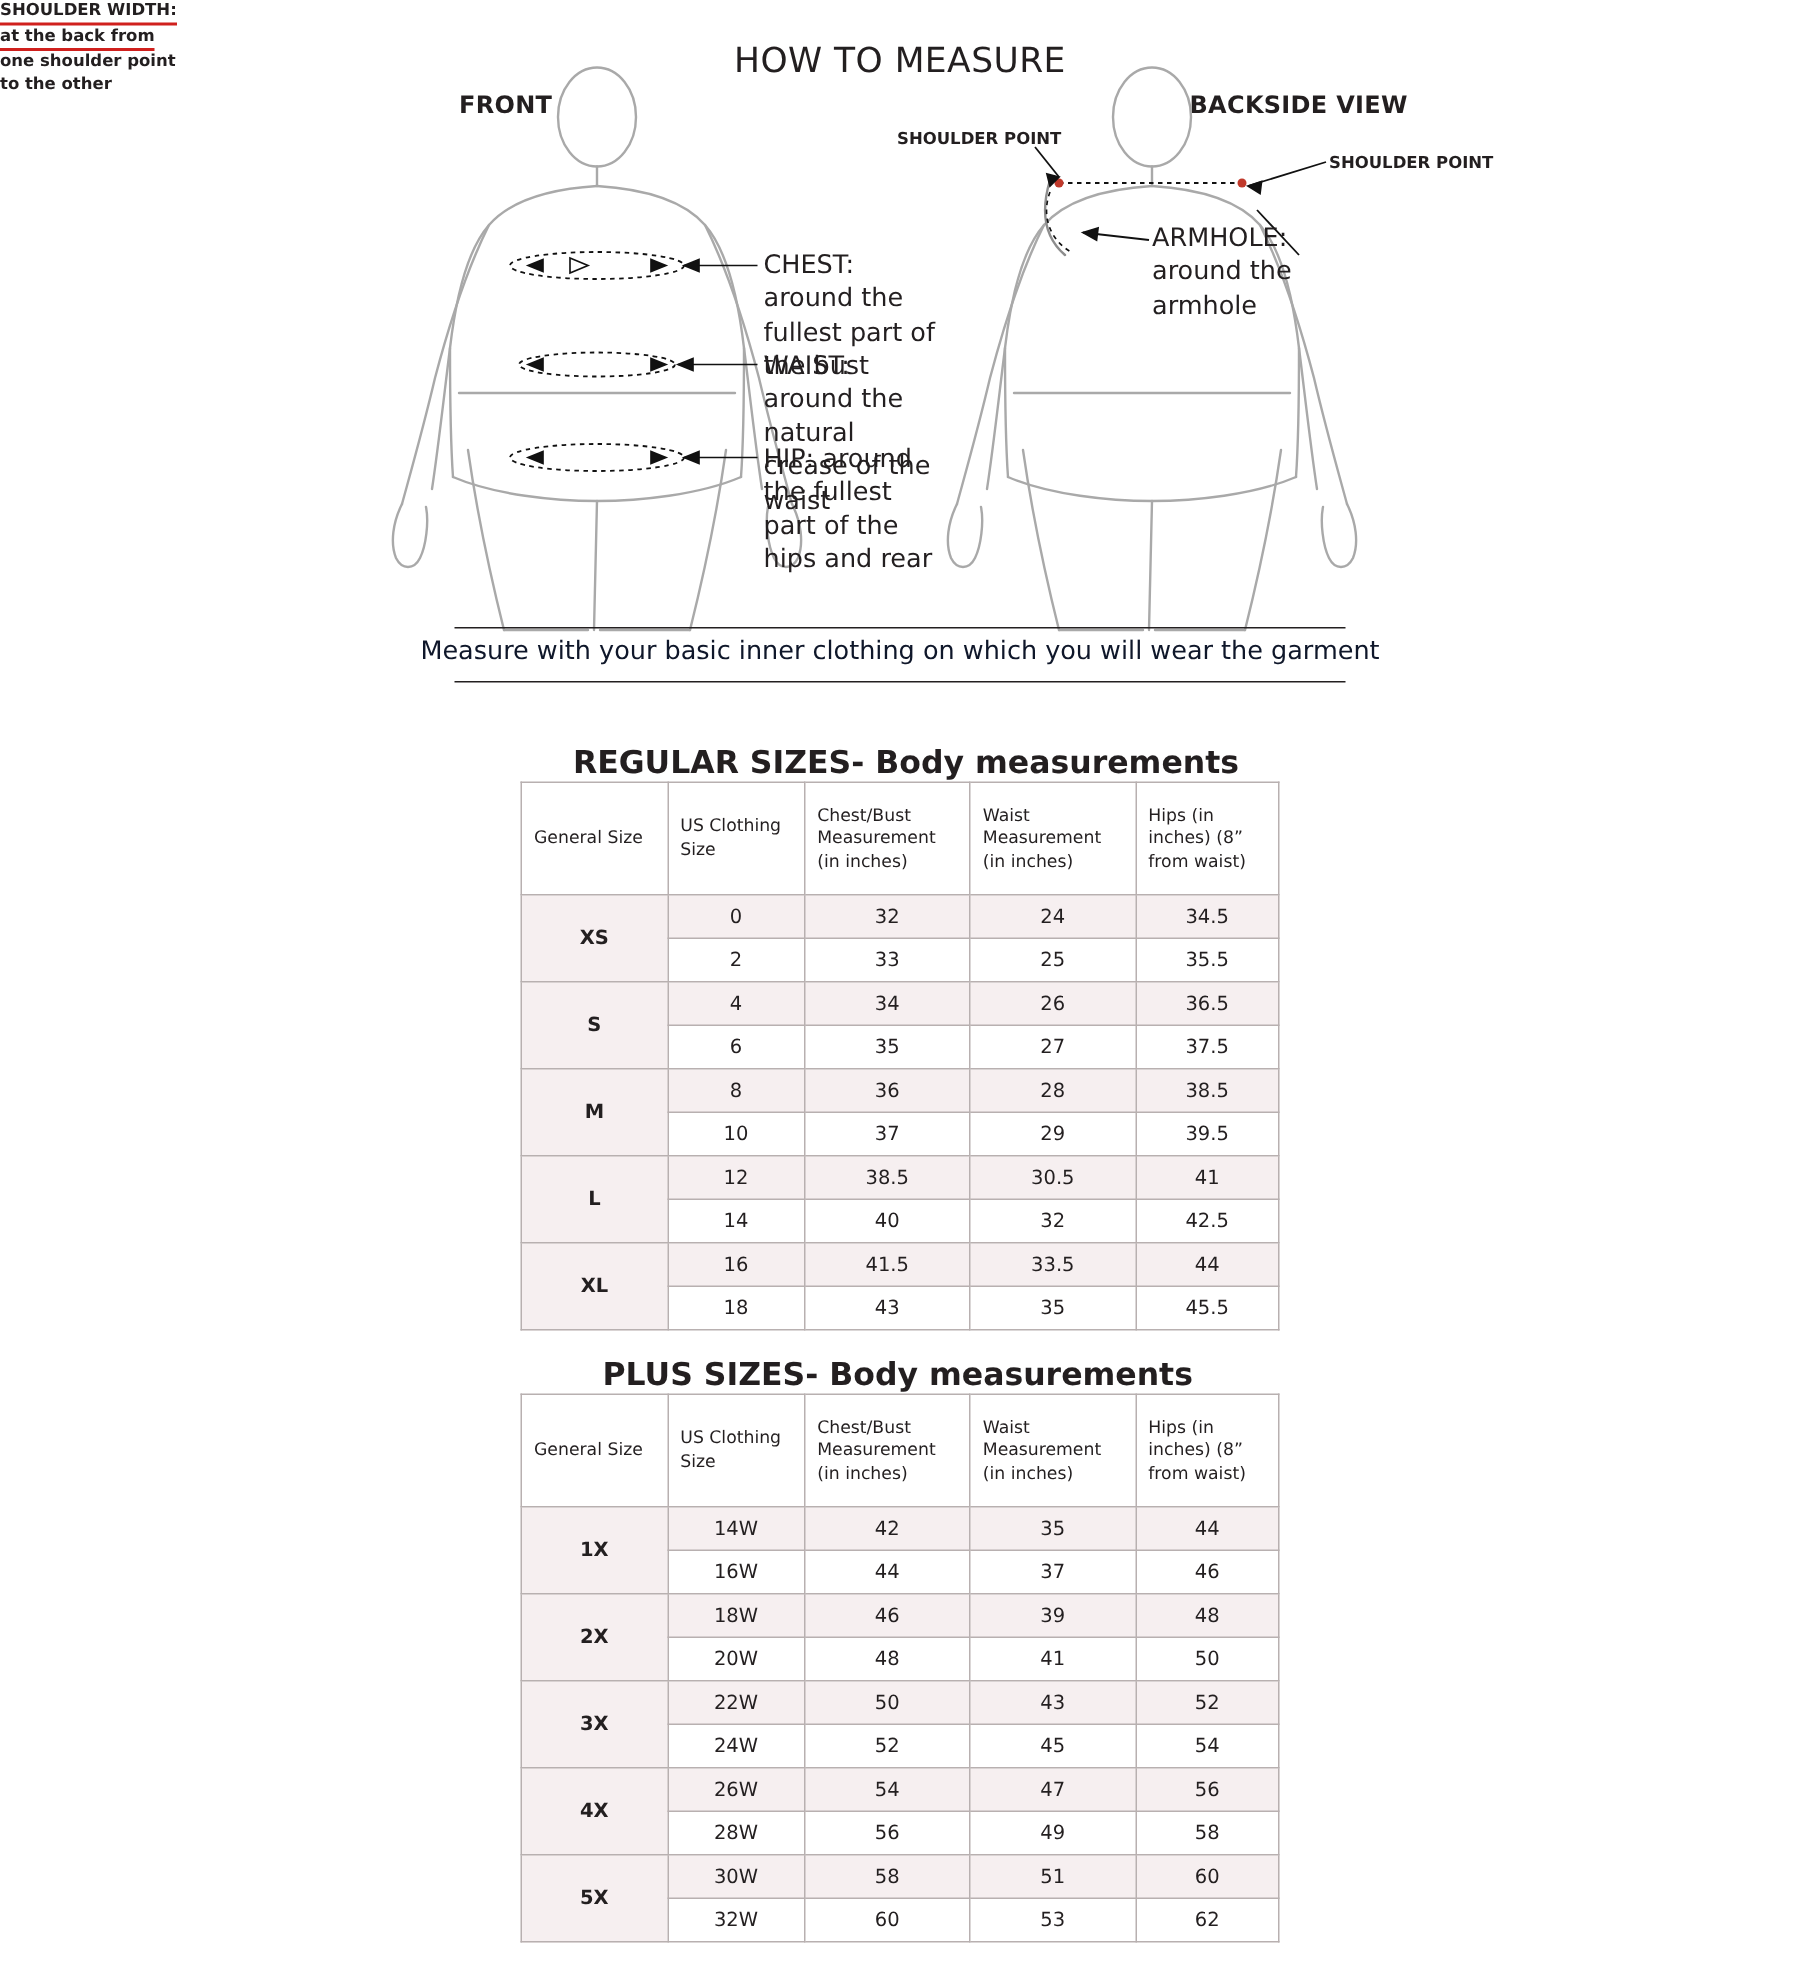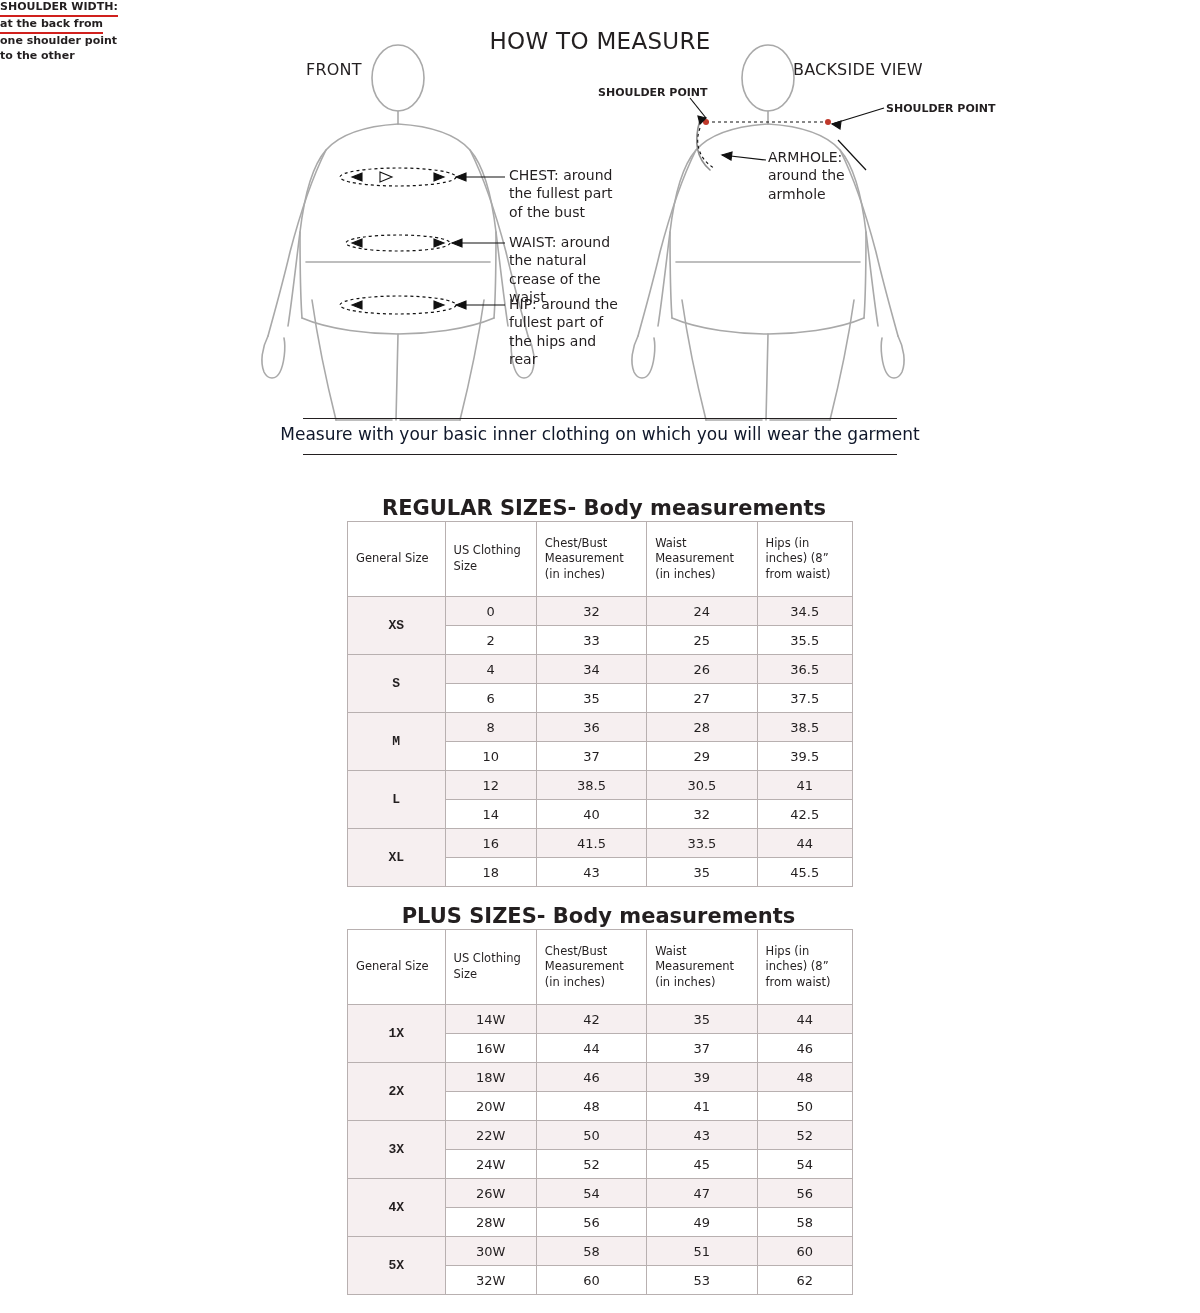--- a/index.html
+++ b/index.html
@@ -28,29 +28,29 @@
     top: 28px;
     width: 1200px;
     text-align: center;
     font-size: 23px;
     letter-spacing: .3px;
     color: #231f20;
   }
   .view-label {
     position: absolute;
     font-size: 16px;
-    font-weight: normal;
+    font-weight: bold;
     letter-spacing: .2px;
   }
   #front-label { left: 306px; top: 60px; }
   #backside-label { left: 793px; top: 60px; }
 
   .callout {
     position: absolute;
-    font-size: 14px;
+    font-size: 17px;
     line-height: 1.32;
     color: #231f20;
   }
   .callout.bold { font-weight: bold; font-size: 11px; }
 
   #shoulder-point-front { left: 598px; top: 86px; font-weight: bold; font-size: 11px; }
   #shoulder-point-back  { left: 886px; top: 102px; font-weight: bold; font-size: 11px; }
   #armhole-callout      { left: 768px; top: 148px; width: 110px; }
   #shoulder-width-callout {
     left: 868px; top: 152px; width: 120px; text-align: left;
@@ -118,21 +118,20 @@
 
   table.size-table td {
     text-align: center;
     height: 28px;
     font-size: 13px;
   }
   td.general-cell {
     font-weight: bold;
     font-size: 13px;
     background: #f6eff0;
-    font-family: Liberation Mono, monospace;
   }
   tr.shade td { background: #f6eff0; }
   tr.plain td { background: #ffffff; }
   td.general-cell { background: #f6eff0 !important; }
 </style>
 </head>
 <body>
 
 <div id="diagram-section">
 

